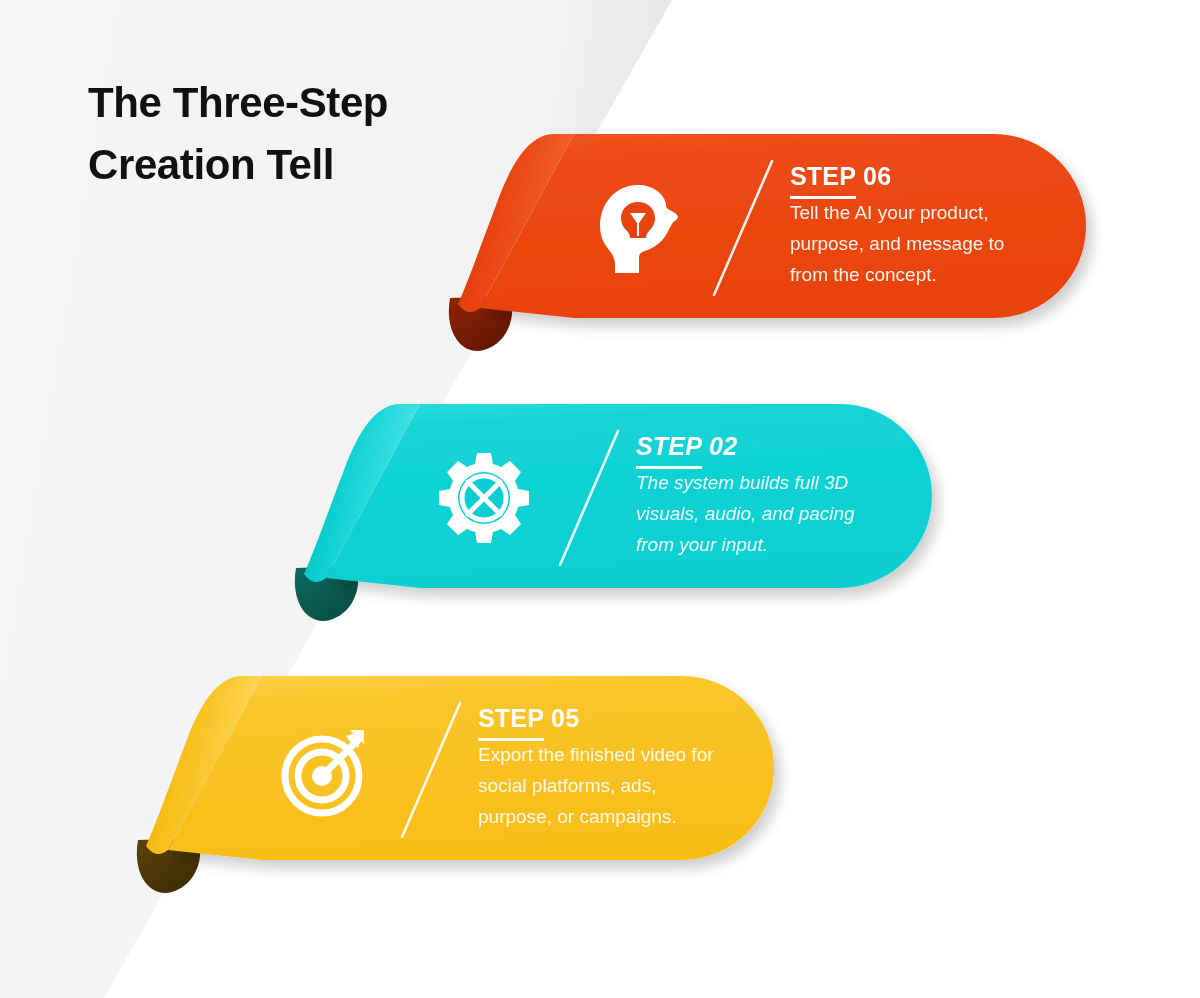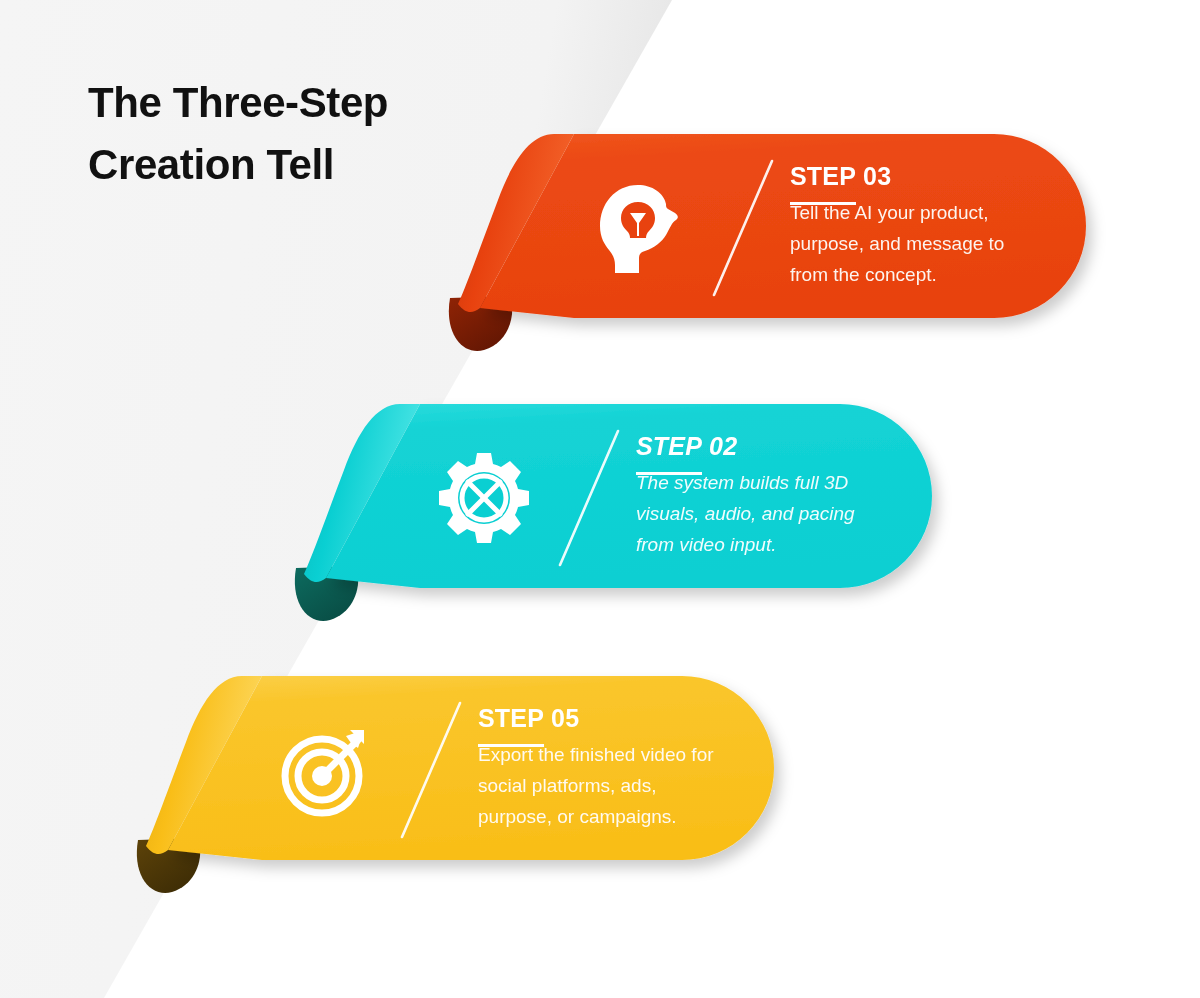--- a/index.html
+++ b/index.html
@@ -87,21 +87,21 @@
     font-size: 25px;
     font-weight: bold;
     color: #ffffff;
     letter-spacing: 0.2px;
     white-space: nowrap;
     margin-bottom: 9px;
     line-height: 1;
   }
   .step-word {
     border-bottom: 3px solid #ffffff;
-    padding-bottom: 12px;
+    padding-bottom: 6px;
   }
   .step-num {
     margin-left: 7px;
   }
   .step-desc {
     font-size: 19px;
     line-height: 1.62;
     color: #fdf4ef;
     max-width: 250px;
   }
@@ -171,21 +171,21 @@
           <path d="M40,68 L52,68 L46,75 Z" fill="#ffffff"></path>
         </svg>
       </div>
       <div class="slash">
         <svg width="92" height="150" viewBox="0 0 92 150">
           <line x1="16" y1="142" x2="74" y2="8" stroke="#ffffff" stroke-width="2.6" stroke-linecap="round" opacity="0.92"></line>
         </svg>
       </div>
       <div class="text-slot">
         <div class="step-head">
-          <span class="step-word">STEP</span><span class="step-num">03</span>
+          <span class="step-word">STEP</span><span class="step-num">06</span>
         </div>
         <div class="step-desc">Tell the AI your product, purpose, and message to from the concept.</div>
       </div>
     </div>
   </div>
 
   <div class="ribbon" style="left:288px; top:398px; width:660px; height:235px;">
     <svg class="ribbon-svg" width="680" height="250" viewBox="0 0 680 250">
       <defs>
         <linearGradient id="g2body" x1="0" y1="0" x2="0.18" y2="1">
@@ -225,21 +225,21 @@
       </div>
       <div class="slash">
         <svg width="92" height="150" viewBox="0 0 92 150">
           <line x1="16" y1="142" x2="74" y2="8" stroke="#ffffff" stroke-width="2.6" stroke-linecap="round" opacity="0.92"></line>
         </svg>
       </div>
       <div class="text-slot">
         <div class="step-head">
           <span class="step-word">STEP</span><span class="step-num">02</span>
         </div>
-        <div class="step-desc desc-teal">The system builds full 3D visuals, audio, and pacing from video input.</div>
+        <div class="step-desc desc-teal">The system builds full 3D visuals, audio, and pacing from your input.</div>
       </div>
     </div>
   </div>
 
   <div class="ribbon" style="left:130px; top:670px; width:660px; height:235px;">
     <svg class="ribbon-svg" width="680" height="250" viewBox="0 0 680 250">
       <defs>
         <linearGradient id="g3body" x1="0" y1="0" x2="0.18" y2="1">
           <stop offset="0%" stop-color="#FBD04A"></stop>
           <stop offset="16%" stop-color="#FAC62C"></stop>

